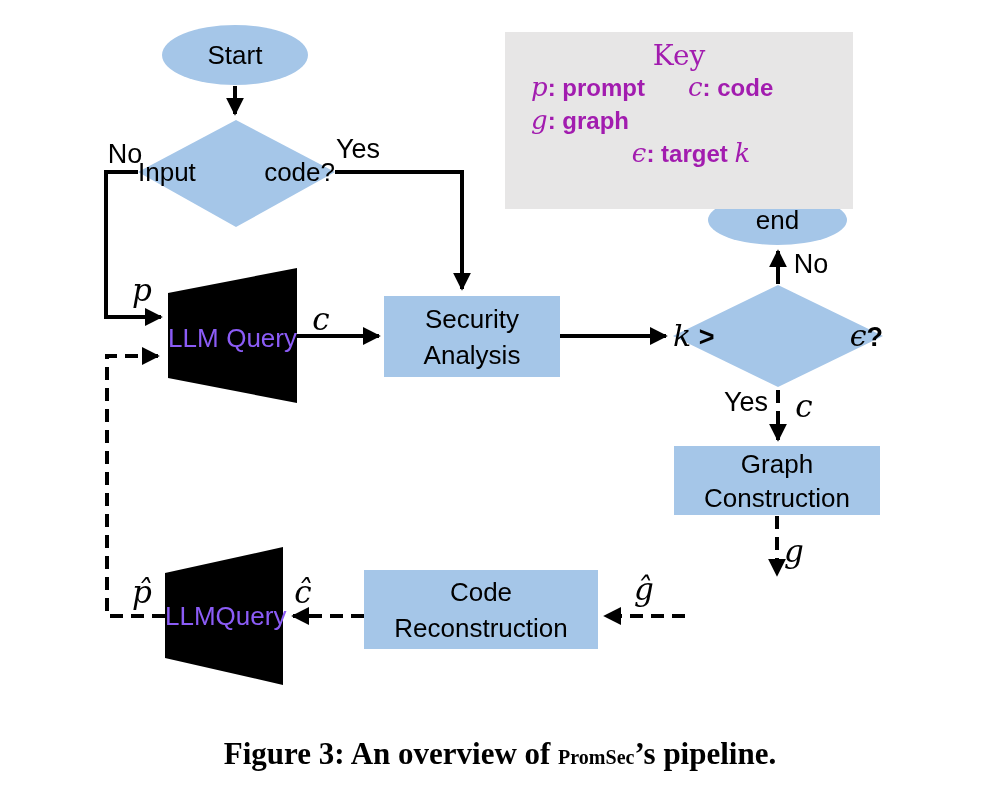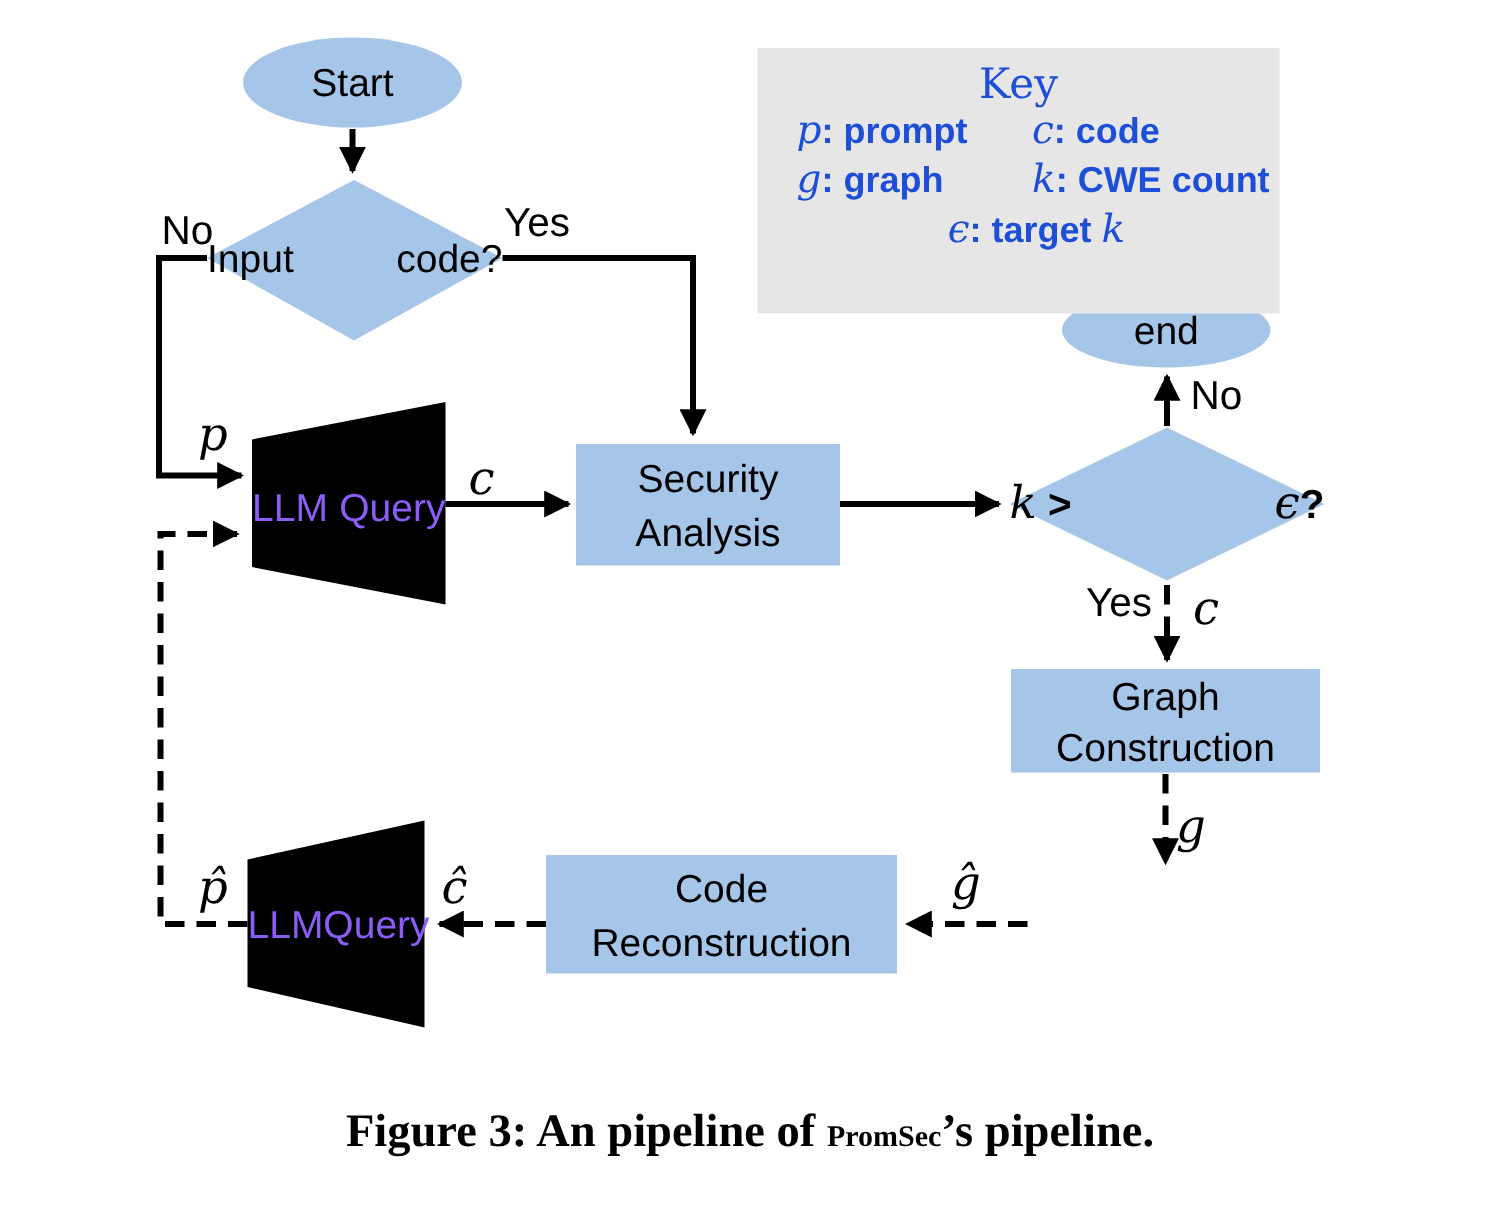--- a/index.html
+++ b/index.html
@@ -56,21 +56,21 @@
     white-space: nowrap;
   }
   .edge-label.math { font-size: 31px; }
   .decision-op { font-weight: 700; font-size: 27px; font-family: "Liberation Sans", sans-serif; font-style: normal; }
 
   .legend {
     position: absolute;
     left: 505px; top: 32px;
     width: 348px; height: 177px;
     background: var(--legend-bg, #E7E6E6);
-    color: #1d4ed8;
+    color: #a21caf;
   }
   .legend-title {
     text-align: center;
     font-family: "DejaVu Serif", serif;
     font-size: 28px;
     line-height: 30px;
     margin-top: 9px;
   }
   .legend-row {
     display: grid;
@@ -192,24 +192,23 @@
   <div class="edge-label math" style="left:142px; top:592px;">p̂</div>
 
   <div class="legend">
     <div class="legend-title">Key</div>
     <div class="legend-row">
       <span><span class="math">p</span><span class="desc">: prompt</span></span>
       <span><span class="math">c</span><span class="desc">: code</span></span>
     </div>
     <div class="legend-row">
       <span><span class="math">g</span><span class="desc">: graph</span></span>
-      <span><span class="math">k</span><span class="desc">: CWE count</span></span>
     </div>
     <div class="legend-center">
       <span><span class="math">ϵ</span><span class="desc">: target </span><span class="math">k</span></span>
     </div>
   </div>
 
   <div class="caption">
-    <span>Figure 3: An pipeline of </span><span class="mono">PromSec</span><span>’s pipeline.</span>
+    <span>Figure 3: An overview of </span><span class="mono">PromSec</span><span>’s pipeline.</span>
   </div>
 
 </div>
 
 </body></html>

